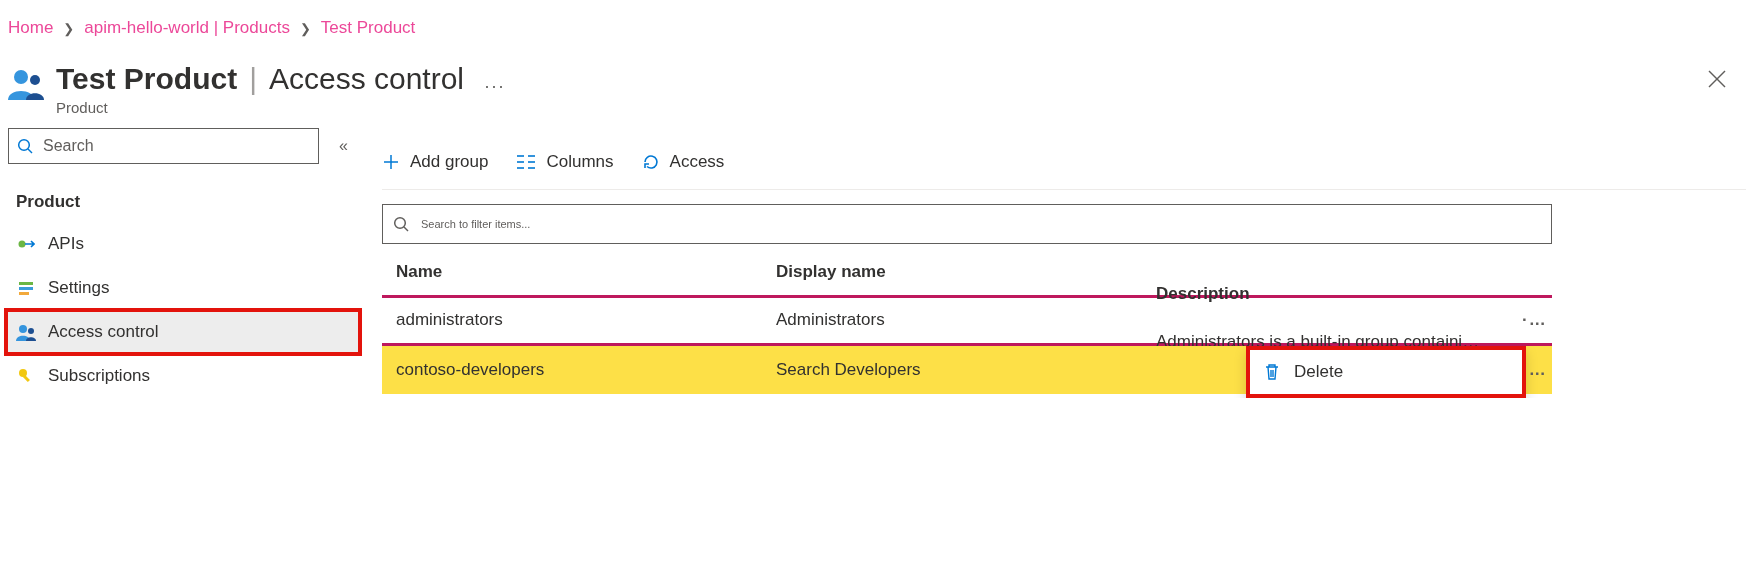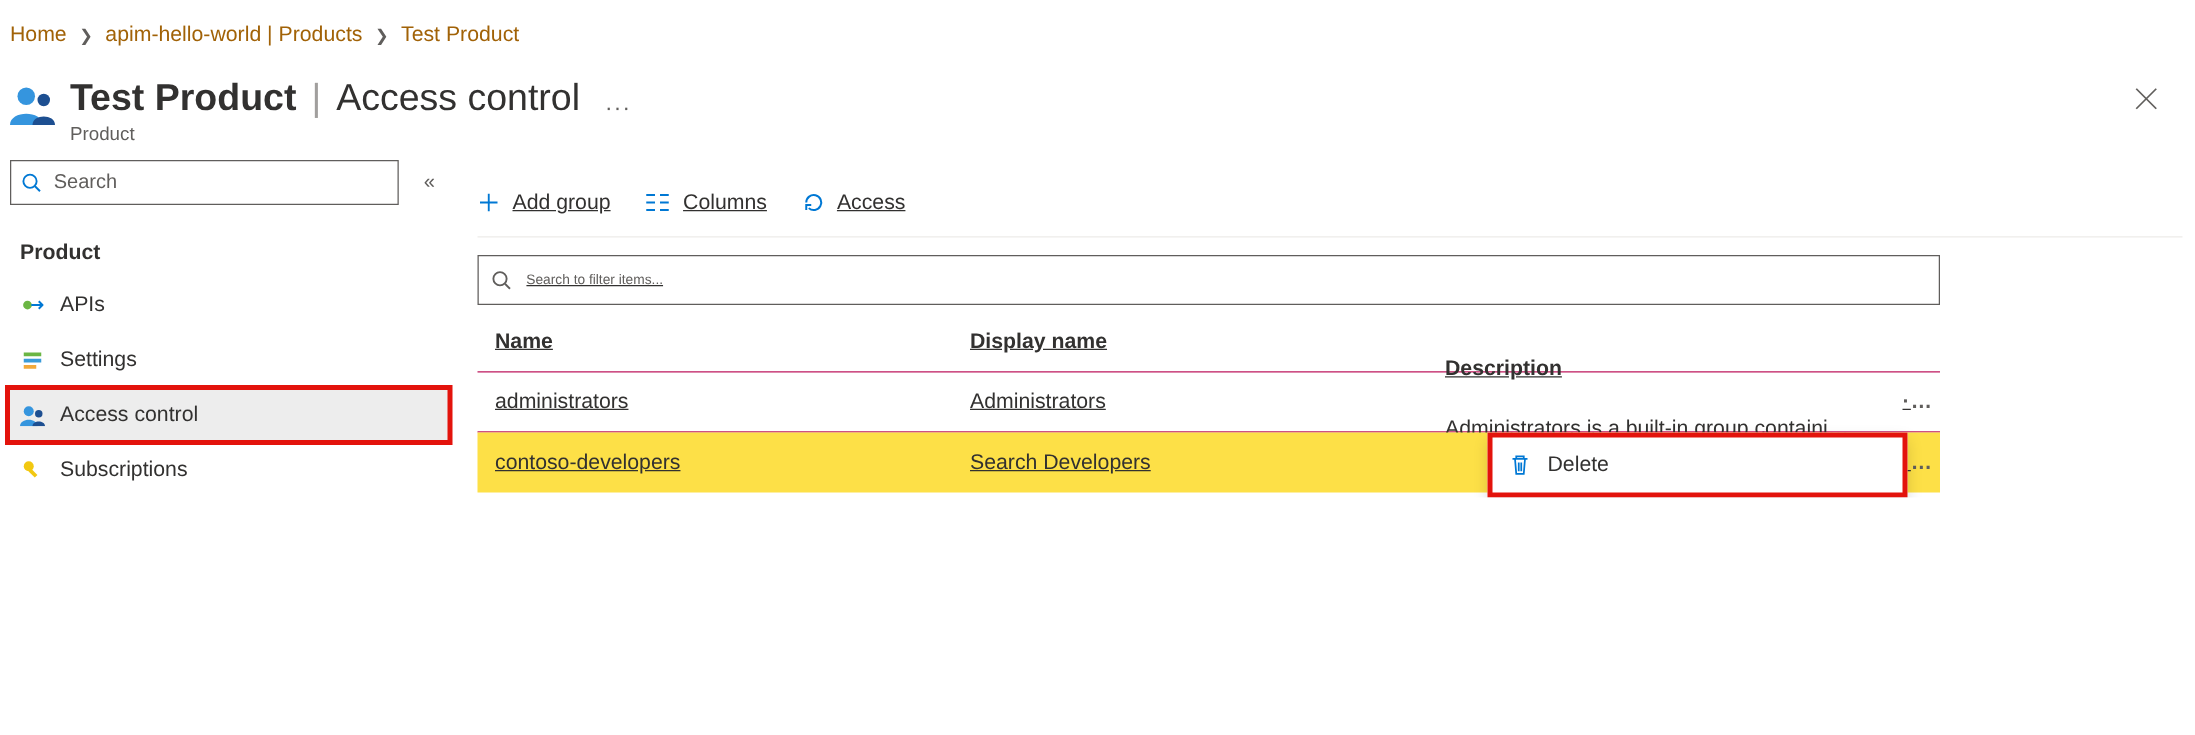--- a/index.html
+++ b/index.html
@@ -14,21 +14,21 @@
 
   
   .breadcrumb {
     display: flex;
     align-items: center;
     gap: 10px;
     padding: 18px 8px 8px 8px;
     font-size: 17px;
   }
   .breadcrumb .crumb {
-    color: #a16207;
+    color: #ec4899;
     cursor: pointer;
   }
   .breadcrumb .chevron {
     color: #605e5c;
     font-size: 13px;
   }
 
   
   .page-header {
     display: flex;
@@ -146,21 +146,20 @@
   }
   .highlight-red {
     outline: 4px solid #e3130c;
     outline-offset: -2px;
   }
 
   
   .content {
     flex: 1;
     padding: 0 10px 4px 22px;
-    text-decoration: underline;
   }
   .command-bar {
     display: flex;
     align-items: center;
     gap: 28px;
     height: 48px;
     border-bottom: 1px solid #edebe9;
     padding-bottom: 6px;
   }
   .cmd {
@@ -196,21 +195,21 @@
   .data-table {
     margin-top: 6px;
     width: 1170px;
     max-width: 100%;
     position: relative;
   }
   .row {
     display: flex;
     align-items: center;
     height: 48px;
-    border-bottom: 1px solid #be185d;
+    border-bottom: 3px solid #be185d;
     position: relative;
   }
   .row.header {
     font-weight: 600;
     font-size: 17px;
   }
   .row.selected-row {
     background: #fde047;
   }
   .cell {
@@ -226,21 +225,21 @@
   .c-menu   { width: 44px; flex: 0 0 44px; text-align: center; color:#605e5c; cursor:pointer; font-weight:600; letter-spacing:1px;}
 
   
   .context-menu {
     position: absolute;
     right: 26px;
     top: 0px;
     background: #fff;
     border: 4px solid #e3130c;
     box-shadow: 0 6px 12px rgba(0,0,0,0.15);
-    width: 336px;
+    width: 280px;
     z-index: 10;
   }
   .context-item {
     display: flex;
     align-items: center;
     gap: 14px;
     height: 44px;
     padding: 0 14px;
     font-size: 17px;
     cursor: pointer;

